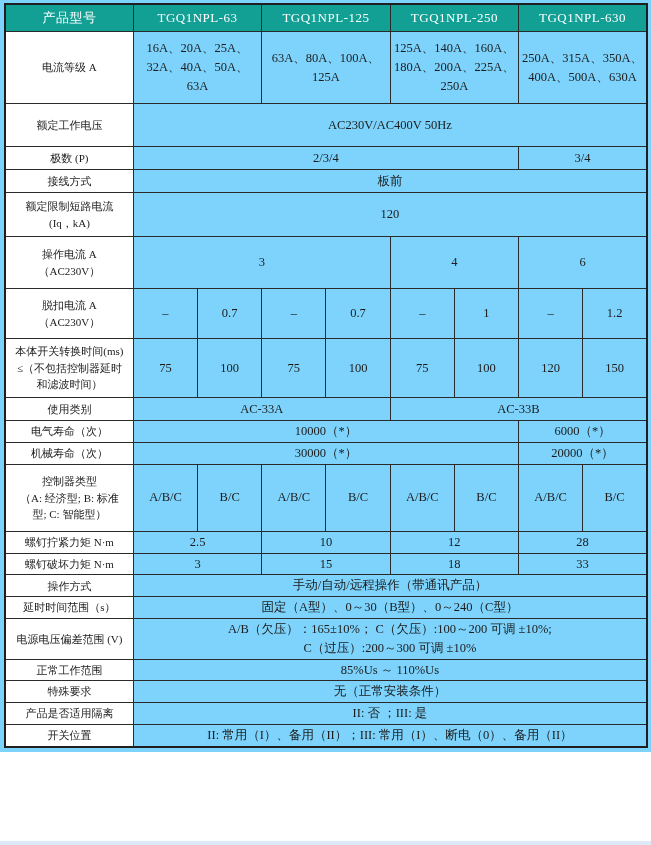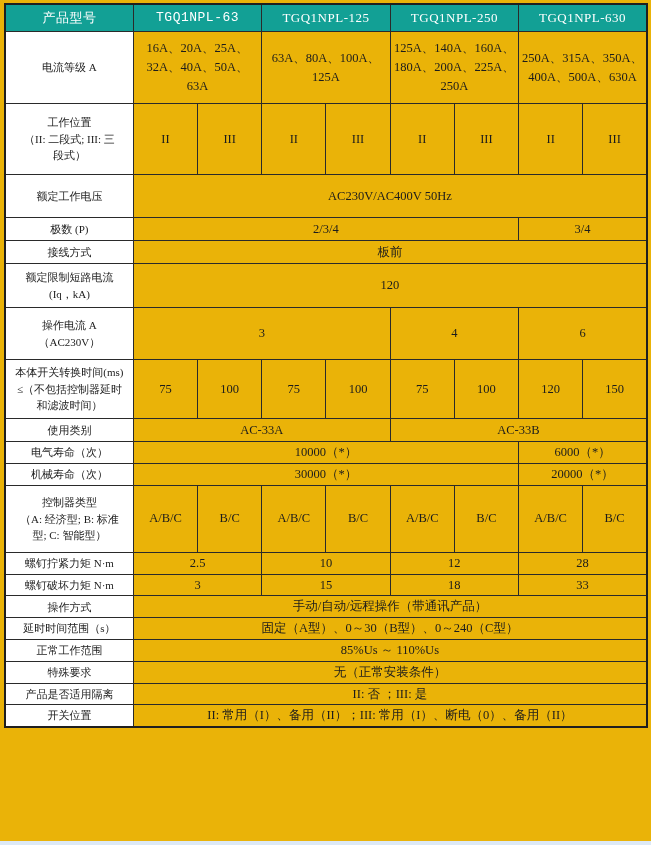--- a/index.html
+++ b/index.html
@@ -8,22 +8,22 @@
     background: #ffffff;
     width: 651px;
     height: 845px;
     overflow: hidden;
     font-family: "Liberation Serif", "DejaVu Serif", serif;
     color: #1c1c1c;
   }
   .page {
     position: relative;
     width: 651px;
-    height: 845px;
-    background: #eab308;
+    height: 752px;
+    background: #7dd3fc;
   }
   table.spec {
     position: absolute;
     left: 4px;
     top: 3px;
     width: 644px;
     border-collapse: collapse;
     table-layout: fixed;
     border: 2px solid #1f1f1f;
   }
@@ -69,53 +69,40 @@
       <col style="width:64px">
         <col style="width:64px">
       <col style="width:64px">
         <col style="width:64px">
       <col style="width:64px">
         <col style="width:64px">
     </colgroup>
     <thead>
       <tr>
         <th style="background: rgb(18, 160, 149); color: rgb(255, 255, 255);">产品型号</th>
-        <th colspan="2" style="background: rgb(18, 160, 149); color: rgb(255, 255, 255); font-family: Liberation Mono, monospace;">TGQ1NPL-63</th>
+        <th colspan="2" style="background: rgb(18, 160, 149); color: rgb(255, 255, 255);">TGQ1NPL-63</th>
         <th colspan="2" style="background: rgb(18, 160, 149); color: rgb(255, 255, 255);">TGQ1NPL-125</th>
         <th colspan="2" style="background: rgb(18, 160, 149); color: rgb(255, 255, 255);">TGQ1NPL-250</th>
         <th colspan="2" style="background: rgb(18, 160, 149); color: rgb(255, 255, 255);">TGQ1NPL-630</th>
       </tr>
     </thead>
     <tbody>
 
     <tr style="height: 72px;">
           <th class="rowlabel" scope="row">电流等级 A</th>
           <td colspan="2">16A、20A、25A、
 32A、40A、50A、63A</td>
           <td colspan="2">63A、80A、100A、
 125A</td>
           <td colspan="2">125A、140A、160A、
 180A、200A、225A、
 250A</td>
           <td colspan="2">250A、315A、350A、
 400A、500A、630A</td>
         </tr>
-        <tr style="height: 71px;">
-          <th class="rowlabel" scope="row">工作位置
-（II: 二段式; III: 三
-段式）</th>
-          <td colspan="1">II</td>
-          <td colspan="1">III</td>
-          <td colspan="1">II</td>
-          <td colspan="1">III</td>
-          <td colspan="1">II</td>
-          <td colspan="1">III</td>
-          <td colspan="1">II</td>
-          <td colspan="1">III</td>
-        </tr>
         <tr style="height: 43px;">
           <th class="rowlabel" scope="row">额定工作电压</th>
           <td colspan="8">AC230V/AC400V 50Hz</td>
         </tr>
         <tr style="height: 23px;">
           <th class="rowlabel" scope="row">极数 (P)</th>
           <td colspan="6">2/3/4</td>
           <td colspan="2">3/4</td>
         </tr>
         <tr style="height: 23px;">
@@ -126,20 +113,32 @@
           <th class="rowlabel" scope="row">额定限制短路电流
 (Iq，kA)</th>
           <td colspan="8">120</td>
         </tr>
         <tr style="height: 52px;">
           <th class="rowlabel" scope="row">操作电流 A
 （AC230V）</th>
           <td colspan="4">3</td>
           <td colspan="2">4</td>
           <td colspan="2">6</td>
+        </tr>
+        <tr style="height: 50px;">
+          <th class="rowlabel" scope="row">脱扣电流 A
+（AC230V）</th>
+          <td colspan="1">–</td>
+          <td colspan="1">0.7</td>
+          <td colspan="1">–</td>
+          <td colspan="1">0.7</td>
+          <td colspan="1">–</td>
+          <td colspan="1">1</td>
+          <td colspan="1">–</td>
+          <td colspan="1">1.2</td>
         </tr>
         <tr style="height: 59px;">
           <th class="rowlabel" scope="row">本体开关转换时间(ms)
 ≤（不包括控制器延时
 和滤波时间）</th>
           <td colspan="1">75</td>
           <td colspan="1">100</td>
           <td colspan="1">75</td>
           <td colspan="1">100</td>
           <td colspan="1">75</td>
@@ -190,20 +189,25 @@
           <td colspan="2">33</td>
         </tr>
         <tr style="height: 22px;">
           <th class="rowlabel" scope="row">操作方式</th>
           <td colspan="8">手动/自动/远程操作（带通讯产品）</td>
         </tr>
         <tr style="height: 21px;">
           <th class="rowlabel" scope="row">延时时间范围（s）</th>
           <td colspan="8">固定（A型）、0～30（B型）、0～240（C型）</td>
         </tr>
+        <tr style="height: 37px;">
+          <th class="rowlabel" scope="row">电源电压偏差范围 (V)</th>
+          <td colspan="8">A/B（欠压）：165±10%； C（欠压）:100～200 可调 ±10%;
+C（过压）:200～300 可调 ±10%</td>
+        </tr>
         <tr style="height: 18px; margin-left: 27px;">
           <th class="rowlabel" scope="row">正常工作范围</th>
           <td colspan="8">85%Us ～ 110%Us</td>
         </tr>
         <tr style="height: 21px; margin-top: 32px;">
           <th class="rowlabel" scope="row">特殊要求</th>
           <td colspan="8">无（正常安装条件）</td>
         </tr>
         <tr style="height: 16px; padding-left: 44px;">
           <th class="rowlabel" scope="row">产品是否适用隔离</th>

